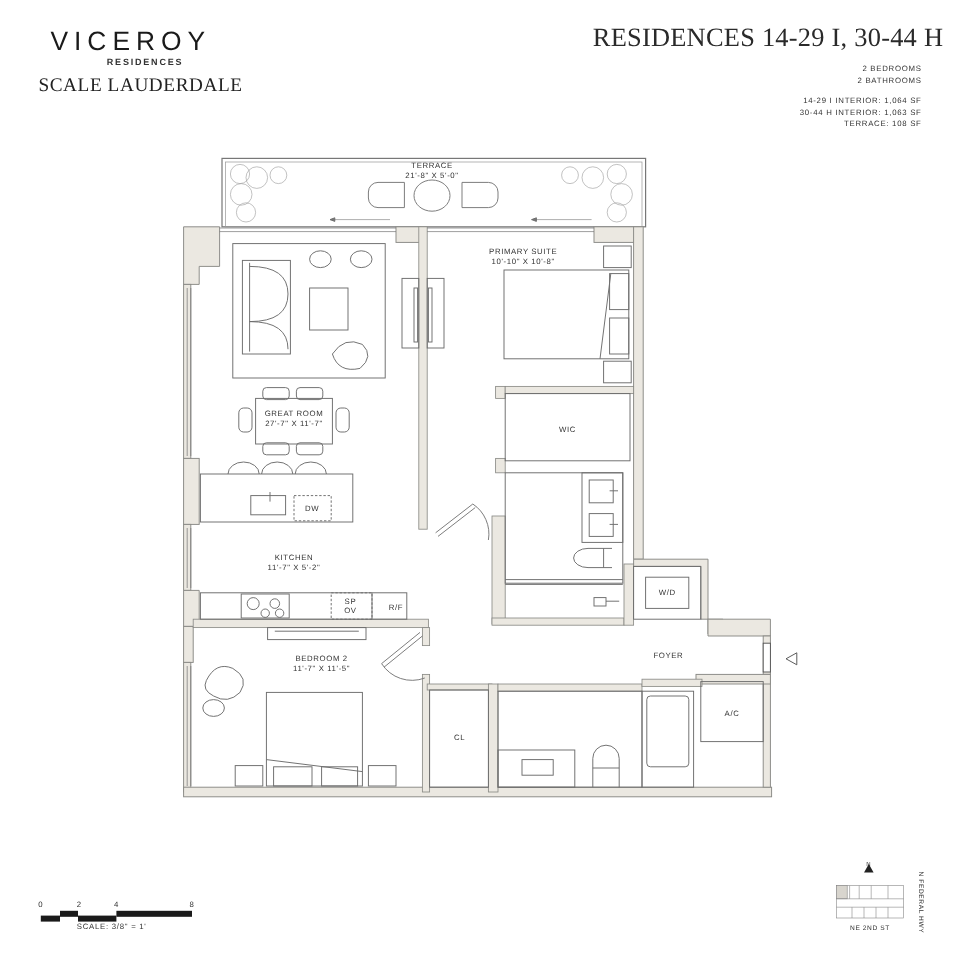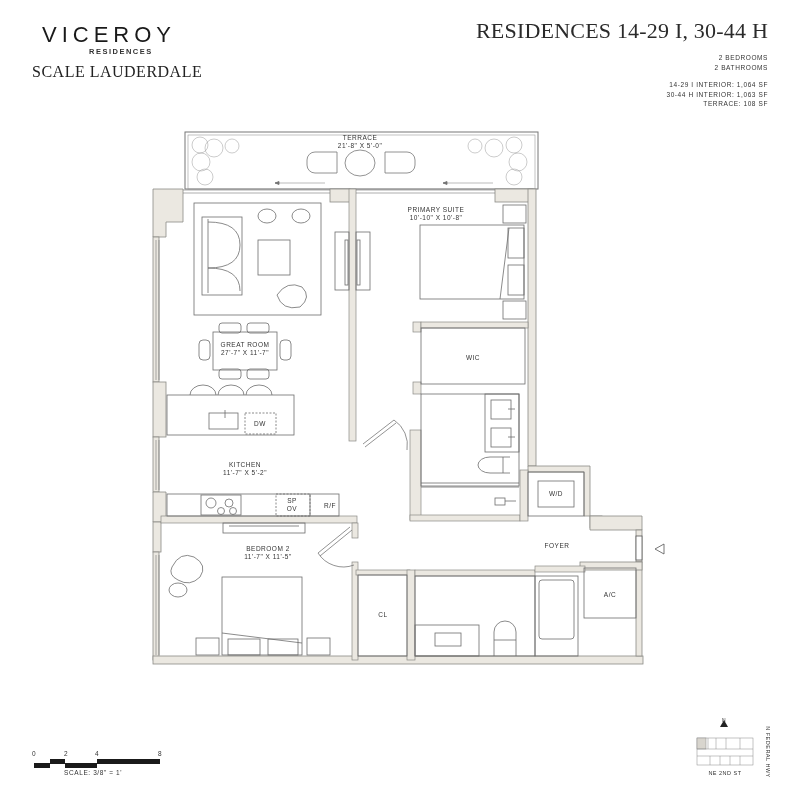--- a/index.html
+++ b/index.html
@@ -1,21 +1,21 @@
 <!DOCTYPE html>
 <html><head>
 <meta charset="utf-8">
 <style>
   html,body{margin:0;padding:0;background:#ffffff;}
   body{width:800px;height:800px;position:relative;overflow:hidden;font-family:"Liberation Sans",sans-serif;color:#2b2b2b;}
   .brand{position:absolute;left:0;top:0;width:260px;text-align:center;}
   .brand-name{position:absolute;left:42px;top:22px;font-family:"Liberation Sans",sans-serif;font-size:22px;letter-spacing:5px;color:#1a1a1a;font-weight:400;}
   .brand-sub{position:absolute;left:89px;top:47px;font-size:7.5px;letter-spacing:1.5px;color:#333;font-weight:bold;text-align:right;}
   .brand-city{position:absolute;left:32px;top:63px;font-family:"Liberation Serif",serif;font-size:16px;letter-spacing:0.5px;color:#222;}
-  .res-title{position:absolute;right:32px;top:18px;font-family:"Liberation Serif",serif;font-size:22px;color:#2a2a2a;letter-spacing:0.2px;}
+  .res-title{position:absolute;right:14px;top:18px;font-family:"Liberation Serif",serif;font-size:22px;color:#2a2a2a;letter-spacing:0.2px;}
   .specs{position:absolute;right:32px;top:53px;text-align:right;font-size:6.5px;line-height:9.5px;letter-spacing:0.6px;color:#333;}
   .specs .gap{height:8px;}
   svg.plan{position:absolute;left:0;top:0;}
   .lbl{font-family:"Liberation Sans",sans-serif;font-size:6.5px;fill:#333;letter-spacing:0.5px;text-anchor:middle;}
   .scale-lbl{position:absolute;left:36px;top:770px;font-size:6.5px;letter-spacing:0.6px;color:#333;}
 </style>
 </head>
 <body>
 
 <div class="brand">

